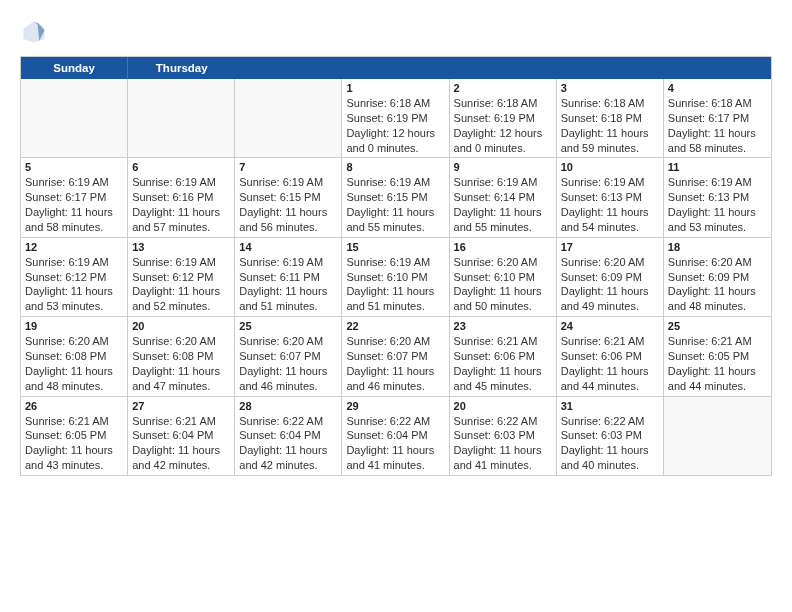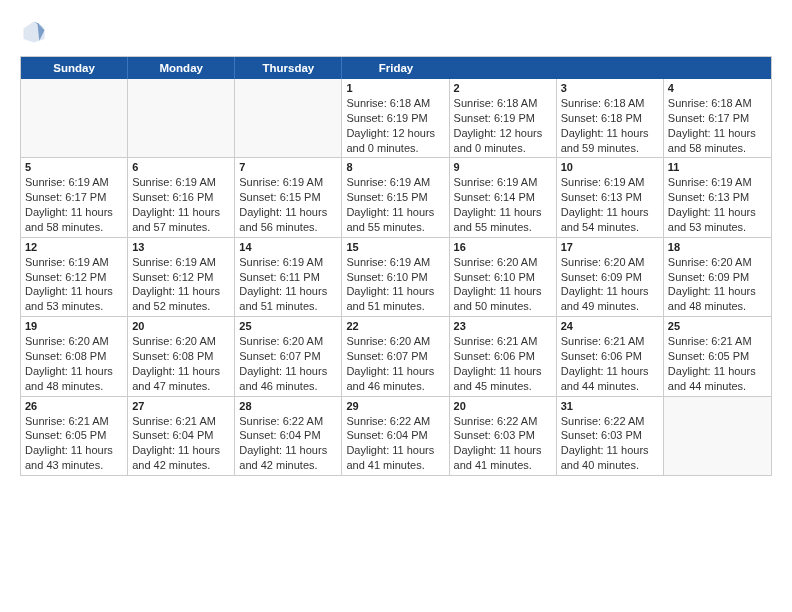--- a/index.html
+++ b/index.html
@@ -133,23 +133,21 @@
     </div>
     <div class="title-block">
       <div class="title-month"></div>
       <div class="title-location"></div>
     </div>
   </div>
 
   <div class="calendar">
     <div class="cal-header-row">
     <div class="cal-header-cell">Sunday</div>
-        <div class="cal-header-cell">Monday</div>
         <div class="cal-header-cell">Thursday</div>
-        <div class="cal-header-cell">Friday</div>
       </div>
     <div class="cal-body">
     <div class="cal-week">
           <div class="cal-cell empty"></div>
           <div class="cal-cell empty"></div>
           <div class="cal-cell empty"></div>
           <div class="cal-cell">
             <div class="cell-day">1</div>
             <div class="cell-info" style="white-space: pre-line;">Sunrise: 6:18 AM
 Sunset: 6:19 PM

